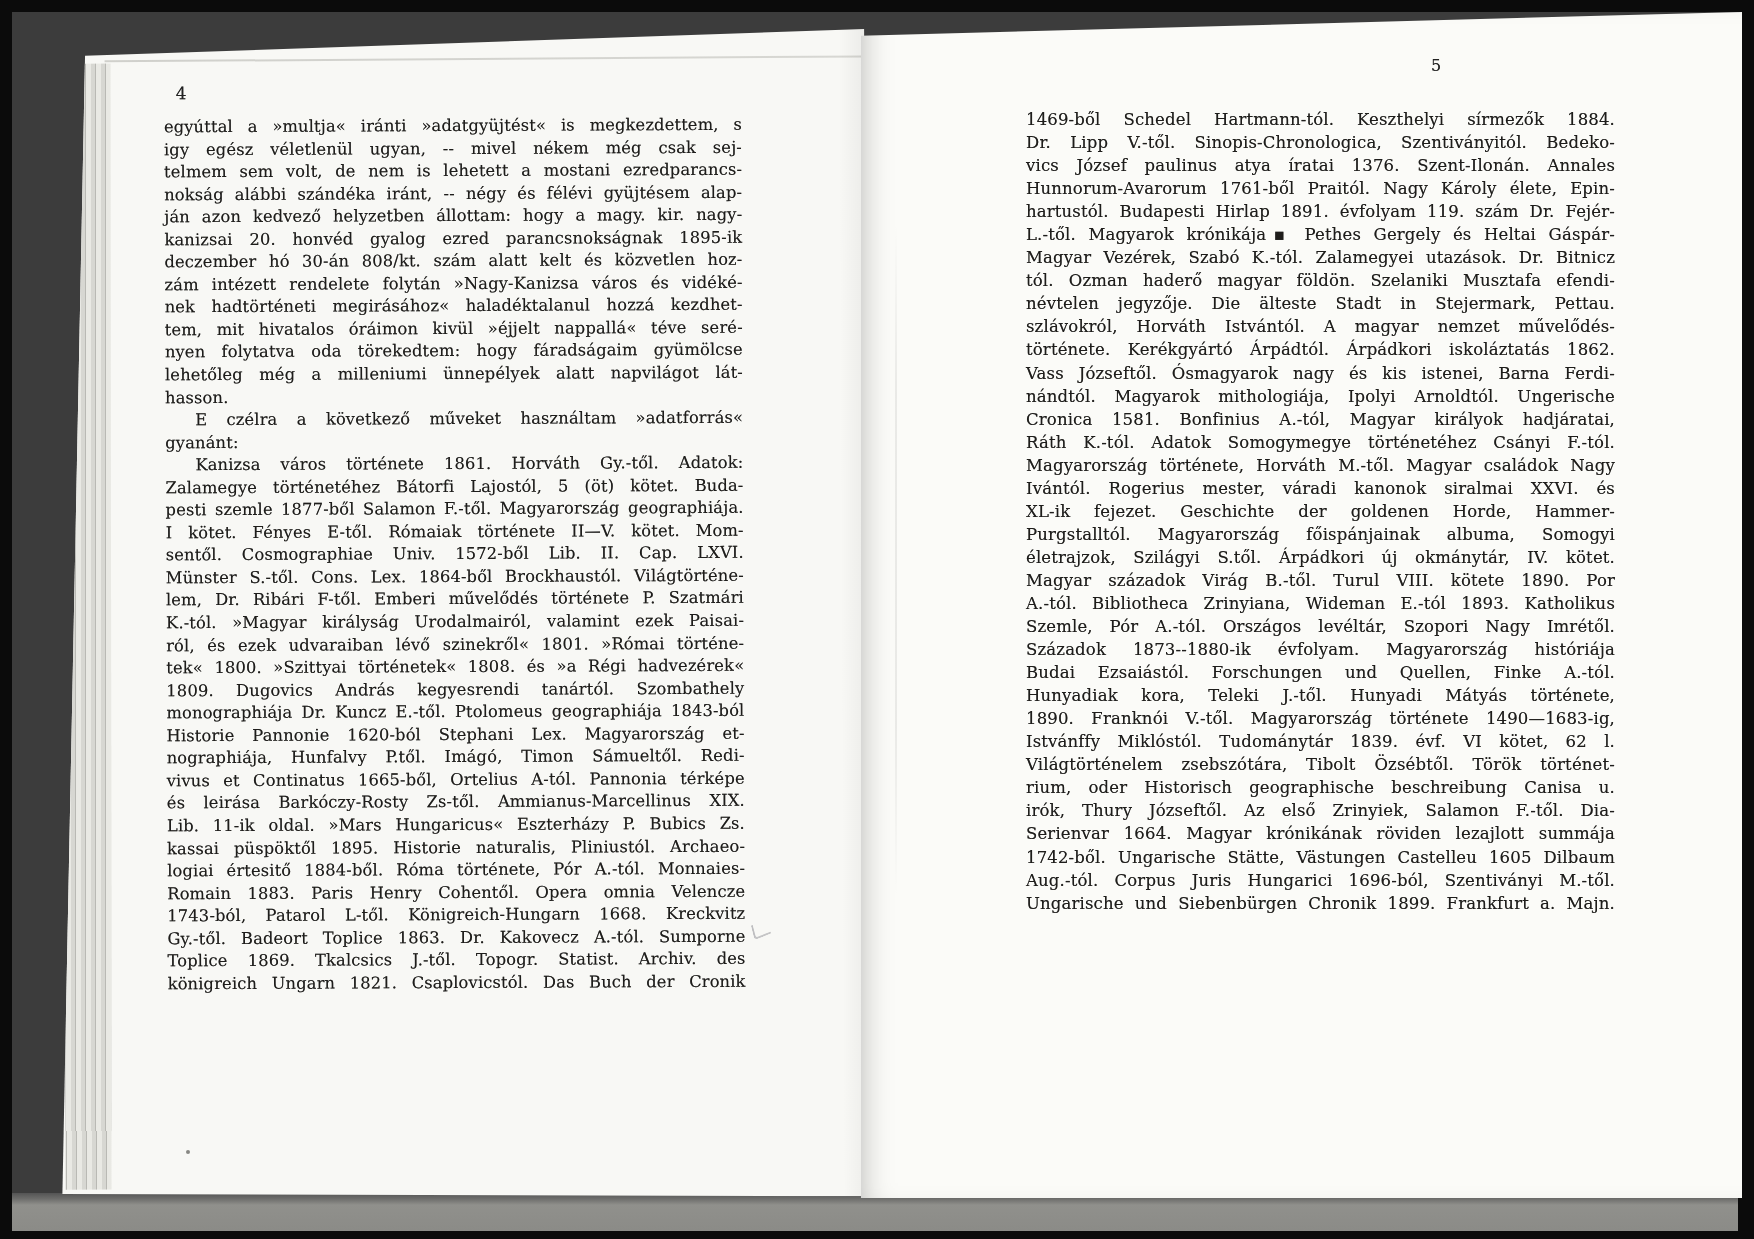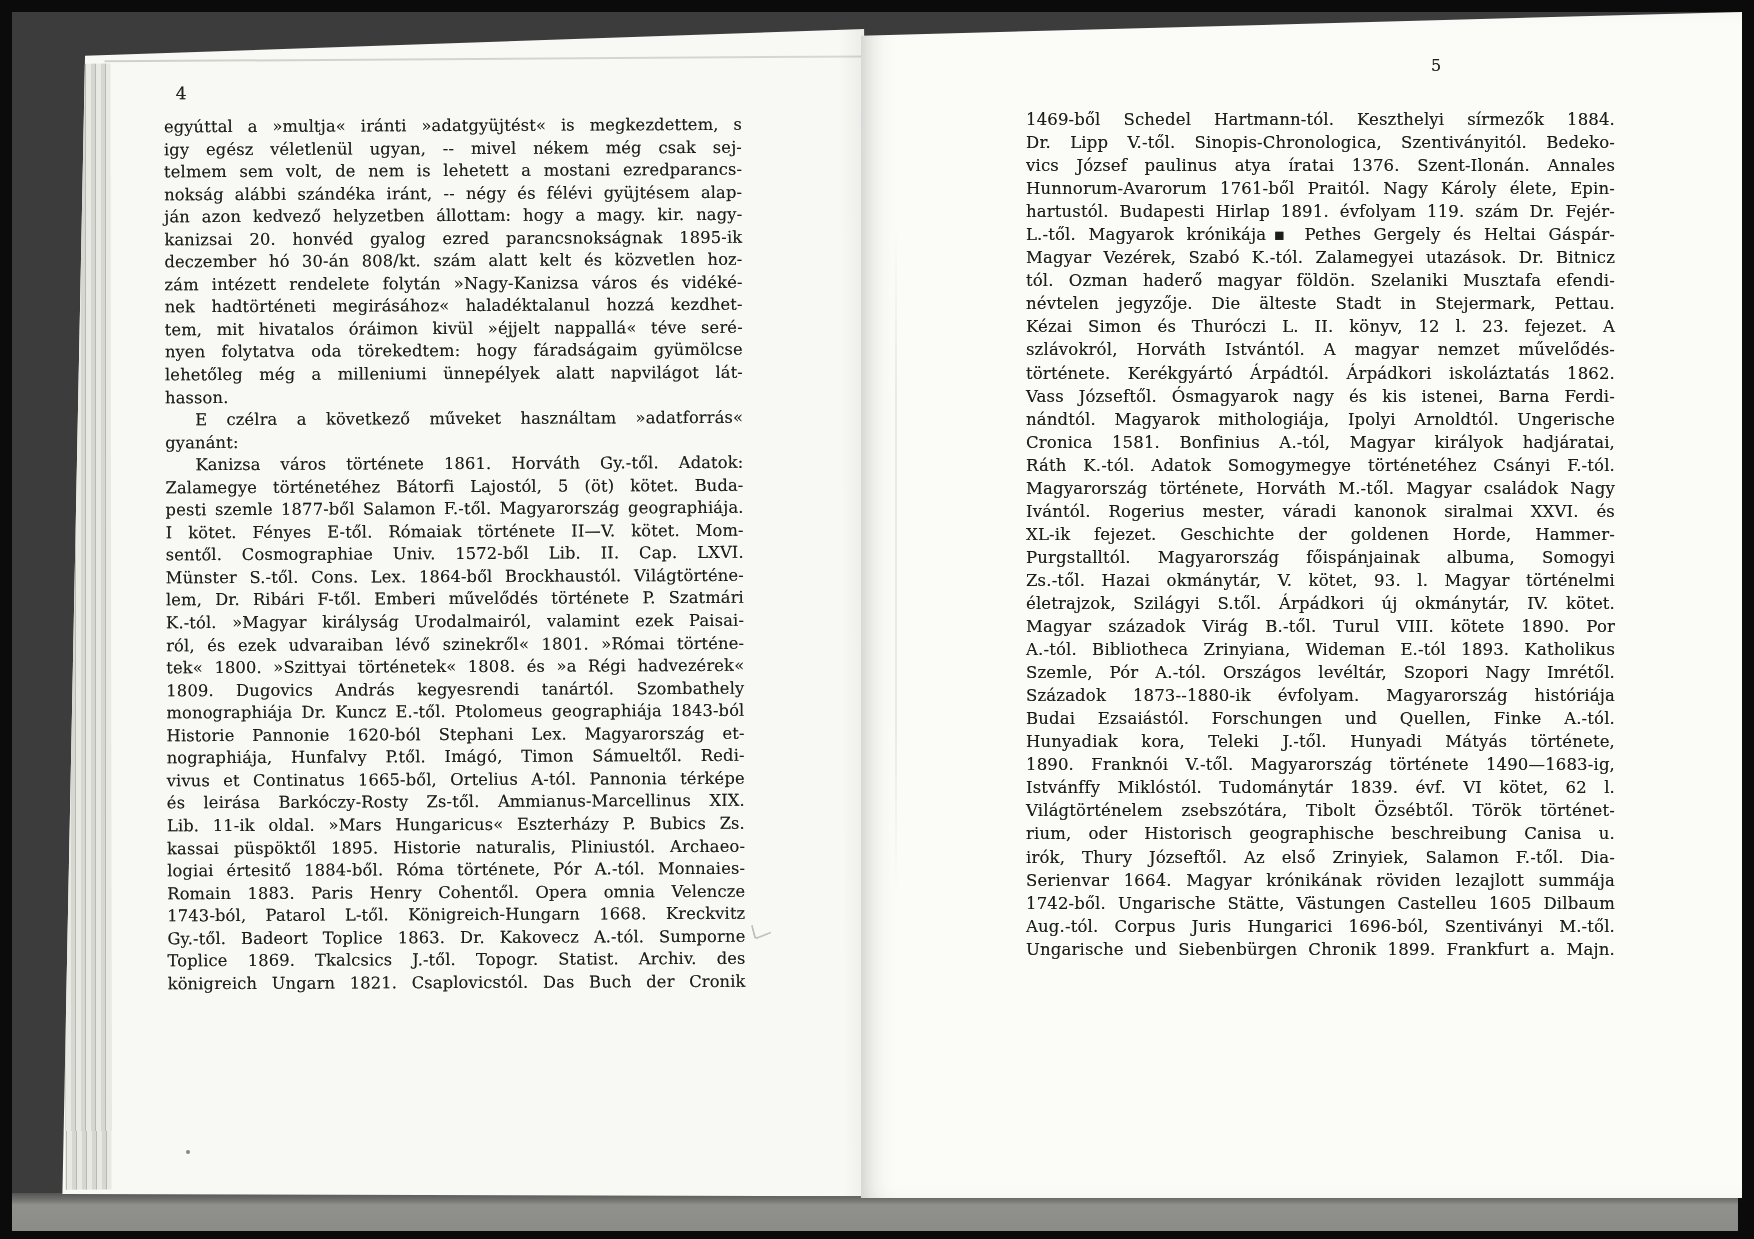--- a/index.html
+++ b/index.html
@@ -153,32 +153,30 @@
     <div class="text-block text-block-right">
         <div class="line">1469-ből Schedel Hartmann-tól. Keszthelyi sírmezők 1884.</div>
         <div class="line">Dr. Lipp V.-től. Sinopis-Chronologica, Szentiványitól. Bedeko-</div>
         <div class="line">vics József paulinus atya íratai 1376. Szent-Ilonán. Annales</div>
         <div class="line">Hunnorum-Avarorum 1761-ből Praitól. Nagy Károly élete, Epin-</div>
         <div class="line">hartustól. Budapesti Hirlap 1891. évfolyam 119. szám Dr. Fejér-</div>
         <div class="line">L.-től. Magyarok krónikája▪ Pethes Gergely és Heltai Gáspár-</div>
         <div class="line">Magyar Vezérek, Szabó K.-tól. Zalamegyei utazások. Dr. Bitnicz</div>
         <div class="line">tól. Ozman haderő magyar földön. Szelaniki Musztafa efendi-</div>
         <div class="line">névtelen jegyzője. Die älteste Stadt in Stejermark, Pettau.</div>
-        <div class="line">Kézai Simon és Thuróczi L. II. könyv, 12 l. 23. fejezet. A</div>
         <div class="line">szlávokról, Horváth Istvántól. A magyar nemzet művelődés-</div>
         <div class="line">története. Kerékgyártó Árpádtól. Árpádkori iskoláztatás 1862.</div>
         <div class="line">Vass Józseftől. Ósmagyarok nagy és kis istenei, Barna Ferdi-</div>
         <div class="line">nándtól. Magyarok mithologiája, Ipolyi Arnoldtól. Ungerische</div>
         <div class="line">Cronica 1581. Bonfinius A.-tól, Magyar királyok hadjáratai,</div>
         <div class="line">Ráth K.-tól. Adatok Somogymegye történetéhez Csányi F.-tól.</div>
         <div class="line">Magyarország története, Horváth M.-től. Magyar családok Nagy</div>
         <div class="line">Ivántól. Rogerius mester, váradi kanonok siralmai XXVI. és</div>
         <div class="line">XL-ik fejezet. Geschichte der goldenen Horde, Hammer-</div>
         <div class="line">Purgstalltól. Magyarország főispánjainak albuma, Somogyi</div>
-        <div class="line">Zs.-től. Hazai okmánytár, V. kötet, 93. l. Magyar történelmi</div>
         <div class="line">életrajzok, Szilágyi S.től. Árpádkori új okmánytár, IV. kötet.</div>
         <div class="line">Magyar századok Virág B.-től. Turul VIII. kötete 1890. Por</div>
         <div class="line">A.-tól. Bibliotheca Zrinyiana, Wideman E.-tól 1893. Katholikus</div>
         <div class="line">Szemle, Pór A.-tól. Országos levéltár, Szopori Nagy Imrétől.</div>
         <div class="line">Századok 1873--1880-ik évfolyam. Magyarország históriája</div>
         <div class="line">Budai Ezsaiástól. Forschungen und Quellen, Finke A.-tól.</div>
         <div class="line">Hunyadiak kora, Teleki J.-től. Hunyadi Mátyás története,</div>
         <div class="line">1890. Franknói V.-től. Magyarország története 1490—1683-ig,</div>
         <div class="line">Istvánffy Miklóstól. Tudománytár 1839. évf. VI kötet, 62 l.</div>
         <div class="line">Világtörténelem zsebszótára, Tibolt Özsébtől. Török történet-</div>

